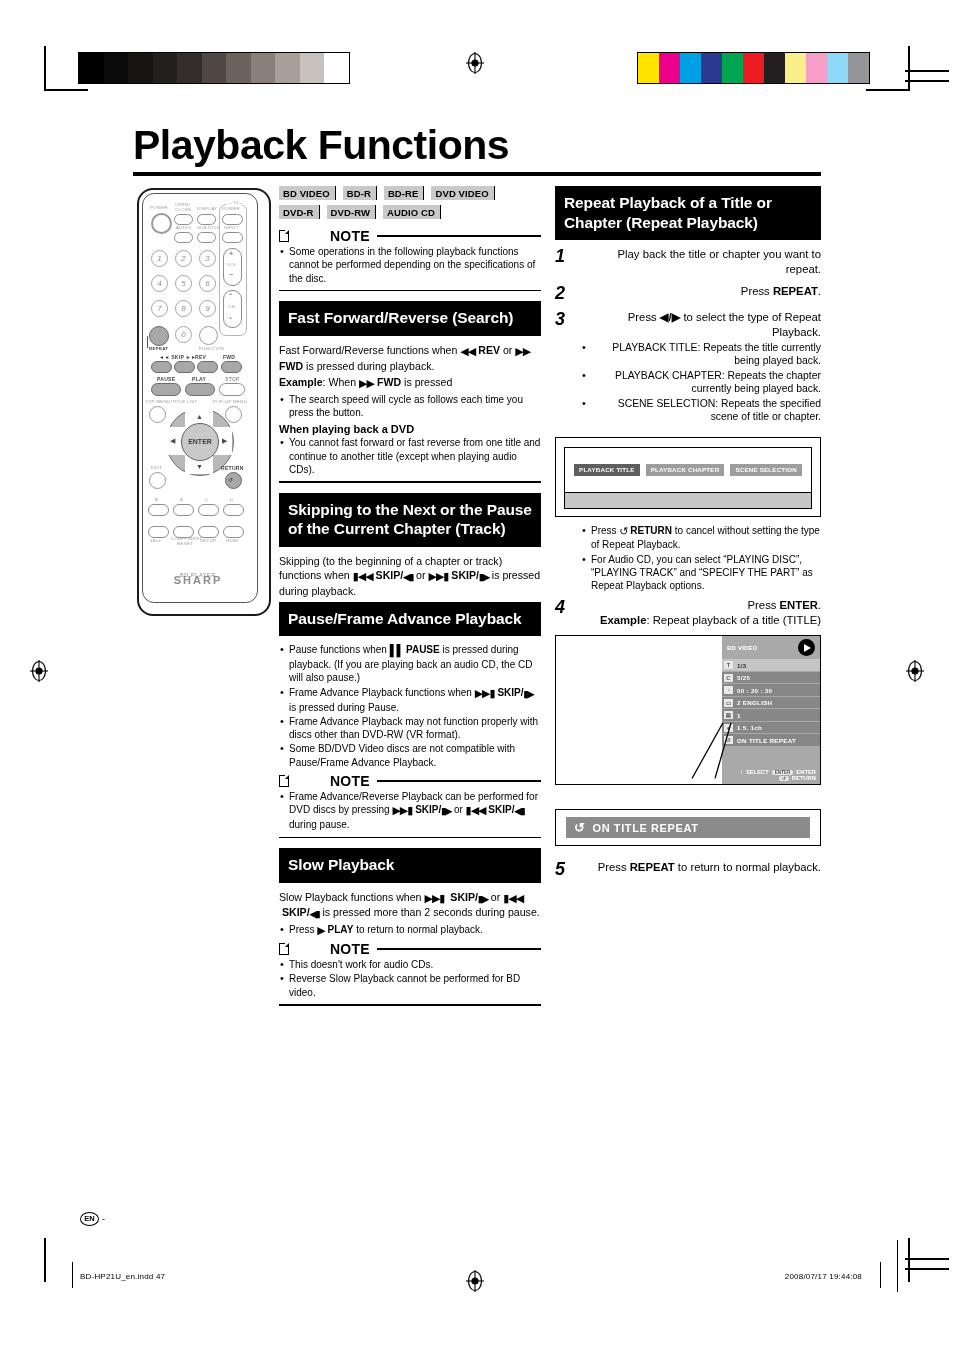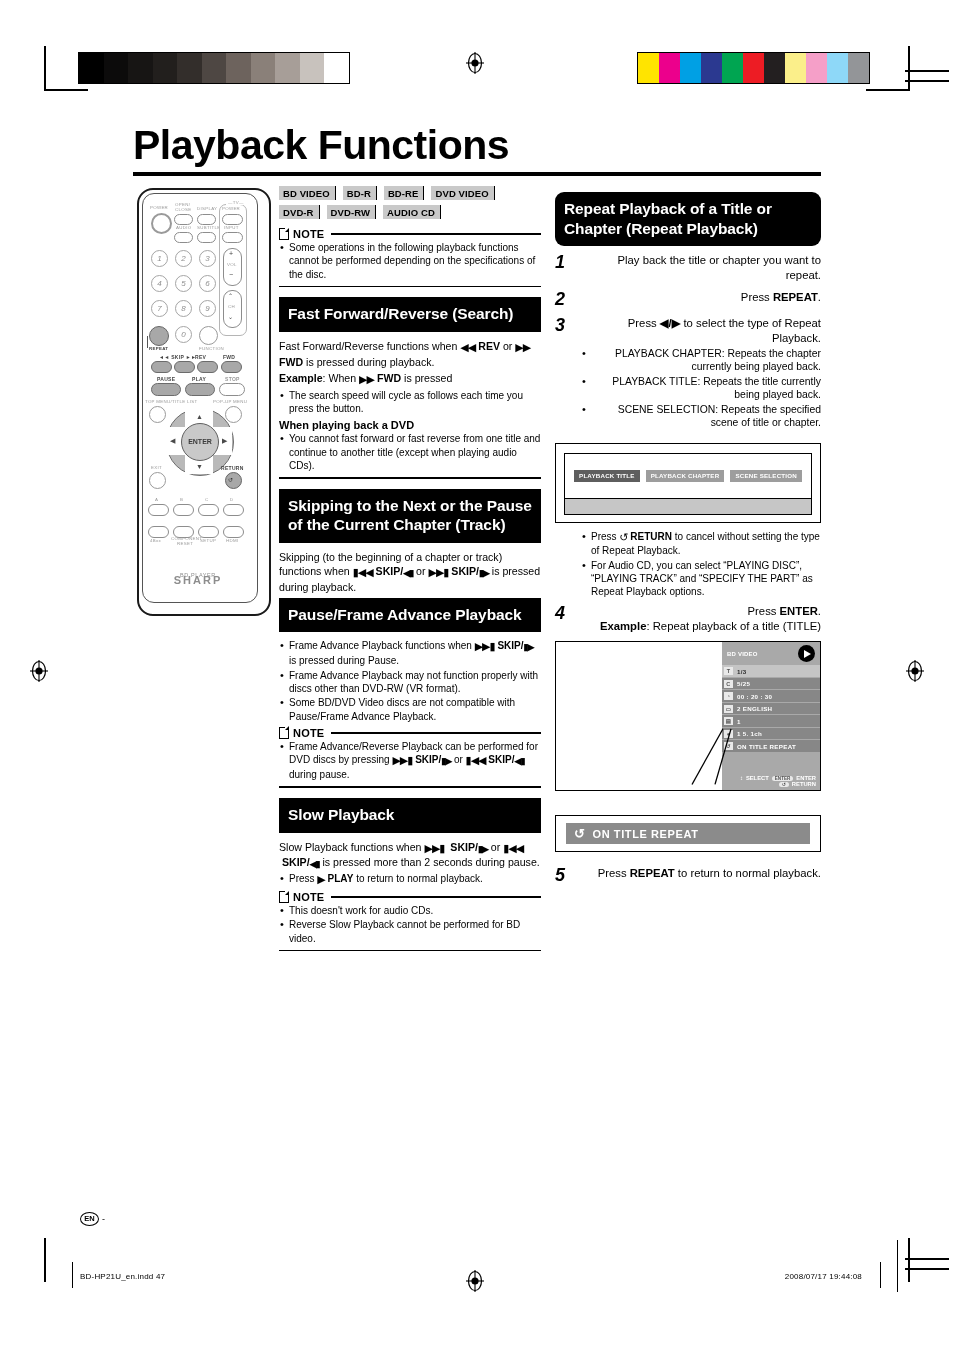--- a/index.html
+++ b/index.html
@@ -66,21 +66,21 @@
   .badge{
     background:#c9c9c9;border-right:1.5px solid #000;
     font-size:9.5px;font-weight:bold;padding:1.5px 5px 1.5px 4px;letter-spacing:.1px;
   }
 
   
   .note-head{display:flex;align-items:center;gap:4px;margin-top:4px;}
   .note-doc{width:8px;height:10px;border:1.4px solid #000;position:relative;flex:none;}
   .note-doc:after{content:"";position:absolute;right:-1.4px;top:-1.4px;
         border-left:4px solid #fff;border-bottom:4px solid #000;width:0;height:0;}
-  .note-title{font-size:11px;font-weight:bold;letter-spacing:.2px;}
+  .note-title{font-size:14px;font-weight:bold;letter-spacing:.2px;margin-left:37px;}
   .note-rule{flex:1;height:1.6px;background:#000;margin-left:3px;}
   .note-rule-bot{height:1.6px;background:#000;margin:5px 0 10px;}
 
   
   .sec-head{
     background:#000;color:#fff;font-size:15.5px;font-weight:bold;
     line-height:1.26;padding:7px 9px 8px;margin:4px 0 7px;letter-spacing:-0.1px;
   }
 
   
@@ -362,20 +362,21 @@
     <ul class="b">
       <li>You cannot fast forward or fast reverse from one title and continue to another title (except when playing audio CDs).</li>
     </ul>
     <div class="note-rule-bot"></div>
 
     <div class="sec-head">Skipping to the Next or the Pause of the Current Chapter (Track)</div>
     <p class="body"><span>Skipping (to the beginning of a chapter or track) functions when </span><span class="g">▮◀◀</span> <b><span>SKIP/</span><span class="g2">◀▮</span></b><span> or </span><span class="g">▶▶▮</span> <b><span>SKIP/</span><span class="g2">▮▶</span></b><span> is pressed during playback.</span></p>
 
     <div class="sec-head">Pause/Frame Advance Playback</div>
     <ul class="b">
+      <li>Pause functions when <span class="g">▌▌</span> <b>PAUSE</b> is pressed during playback. (If you are playing back an audio CD, the CD will also pause.)</li>
       <li>Frame Advance Playback functions when <span class="g">▶▶▮</span> <b>SKIP/<span class="g2">▮▶</span></b> is pressed during Pause.</li>
       <li>Frame Advance Playback may not function properly with discs other than DVD-RW (VR format).</li>
       <li>Some BD/DVD Video discs are not compatible with Pause/Frame Advance Playback.</li>
     </ul>
     <div class="note-head">
       <span class="note-doc"></span>
       <span class="note-title">NOTE</span>
       <span class="note-rule"></span>
     </div>
     <ul class="b">
@@ -395,39 +396,39 @@
     </div>
     <ul class="b">
       <li>This doesn't work for audio CDs.</li>
       <li>Reverse Slow Playback cannot be performed for BD video.</li>
     </ul>
     <div class="note-rule-bot"></div>
   </div>
 
   <div class="col-right">
 
-    <div class="sec-head" style="margin-top:6px;border-radius:9px;">Repeat Playback of a Title or Chapter (Repeat Playback)</div>
+    <div class="sec-head" style="margin-top:0;">Repeat Playback of a Title or Chapter (Repeat Playback)</div>
 
     <div class="step">
       <div class="step-n">1</div>
       <div class="step-b">Play back the title or chapter you want to repeat.</div>
     </div>
 
     <div class="step">
       <div class="step-n">2</div>
       <div class="step-b"><span>Press </span><b>REPEAT</b><span>.</span></div>
     </div>
 
     <div class="step">
       <div class="step-n">3</div>
       <div class="step-b">
         <span>Press </span><b>◀/▶</b><span> to select the type of Repeat Playback.</span>
         <ul class="b">
+          <li><span>PLAYBACK TITLE:</span><span> Repeats the title currently being played back.</span></li>
           <li><span>PLAYBACK CHAPTER:</span><span> Repeats the chapter currently being played back.</span></li>
-          <li><span>PLAYBACK TITLE:</span><span> Repeats the title currently being played back.</span></li>
           <li><span>SCENE SELECTION:</span><span> Repeats the specified scene of title or chapter.</span></li>
         </ul>
       </div>
     </div>
 
     <div class="fig-chips">
       <div class="chips-box" id="chipsbox">
           <span class="chip on">PLAYBACK TITLE</span>
           <span class="chip">PLAYBACK CHAPTER</span>
           <span class="chip">SCENE SELECTION</span>

